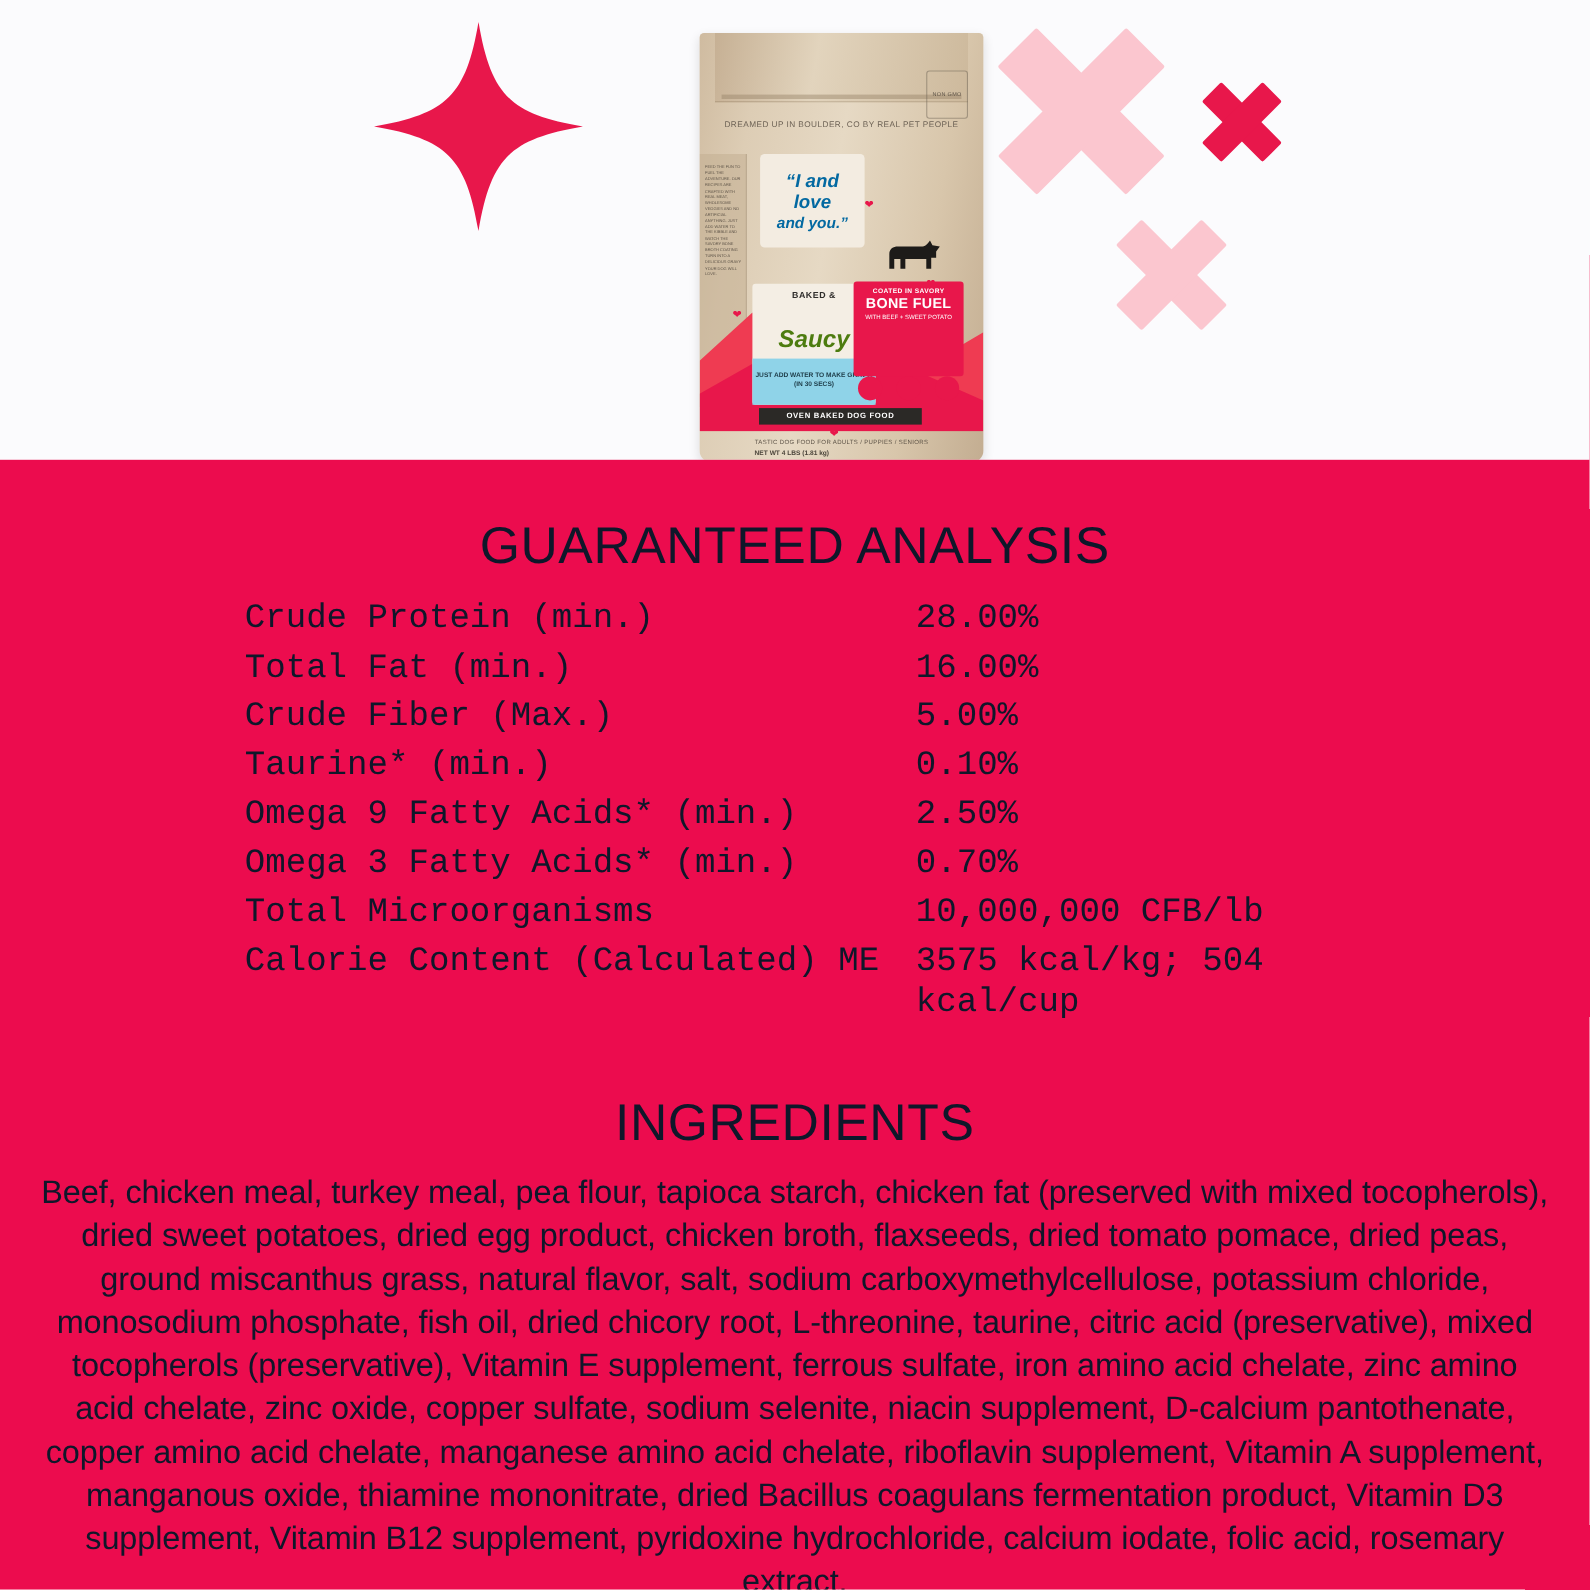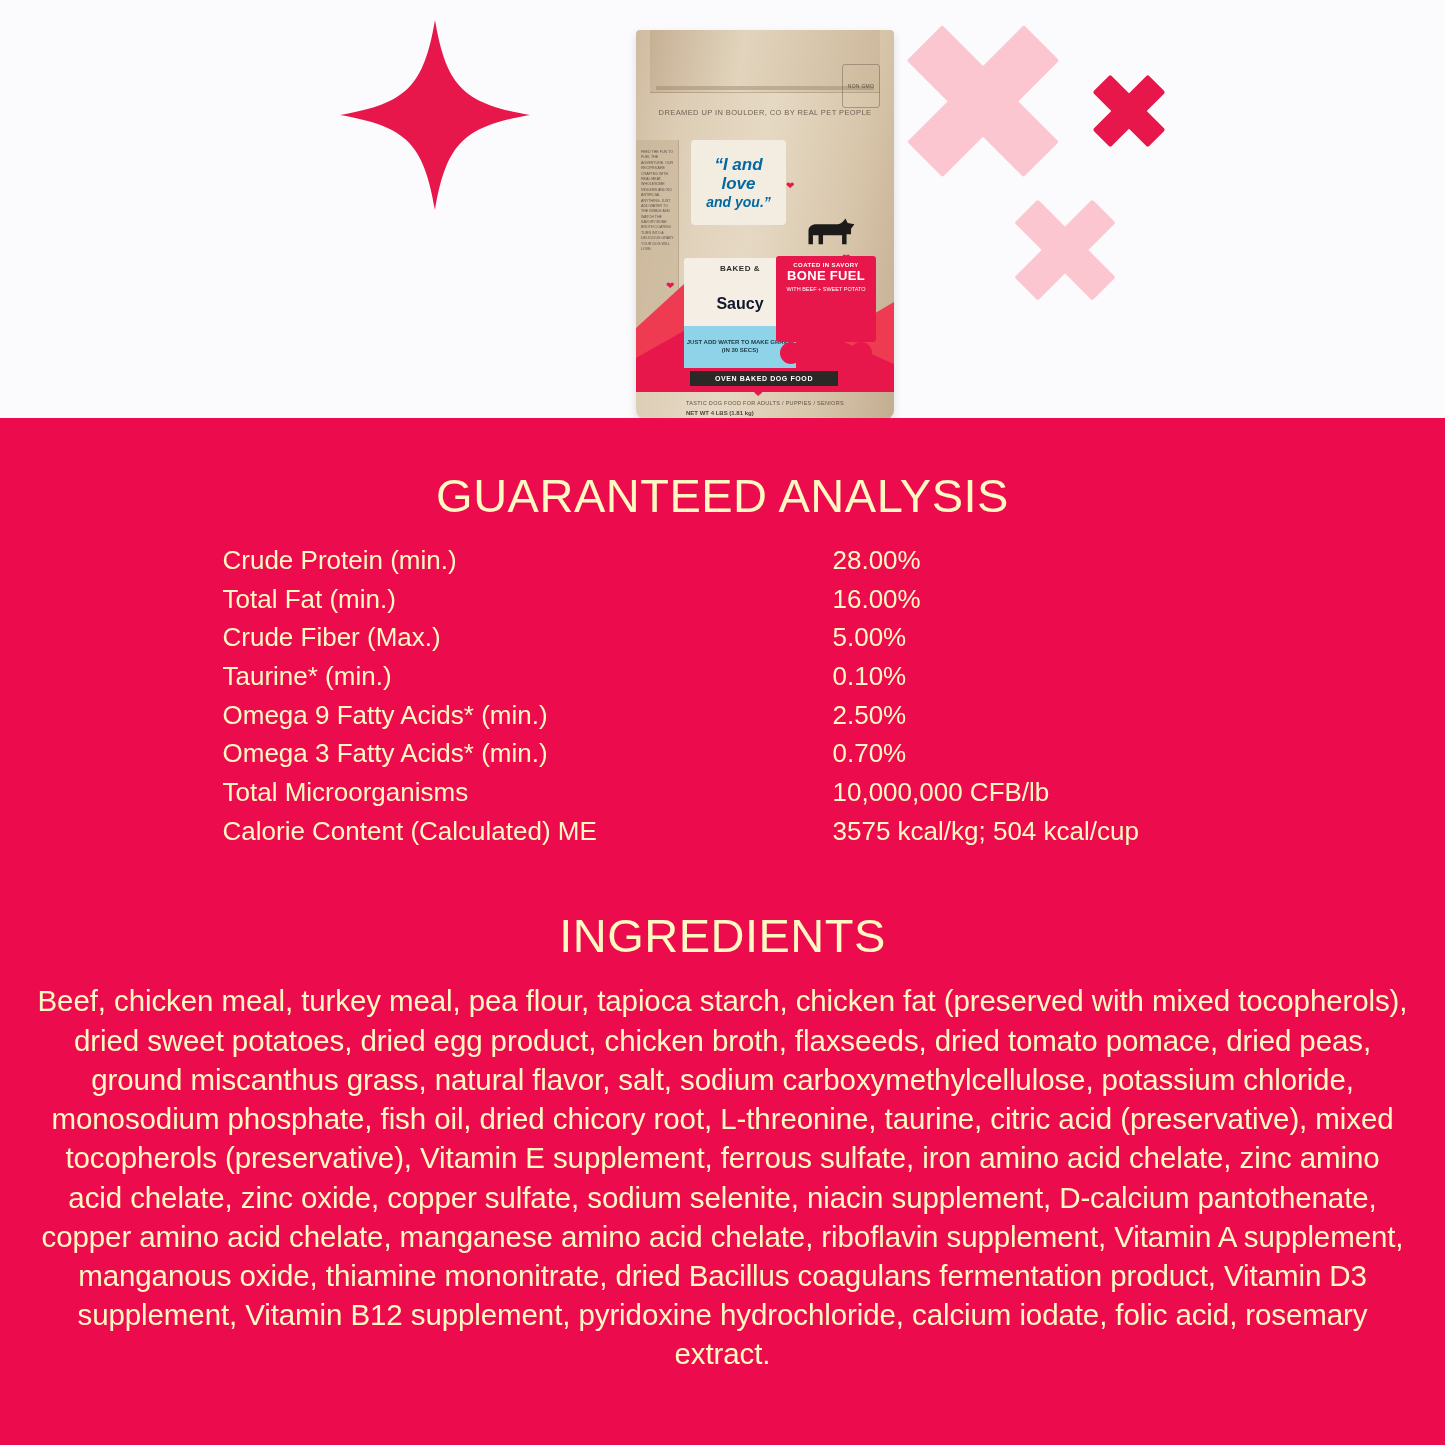--- a/index.html
+++ b/index.html
@@ -180,21 +180,21 @@
     background: #f4eee4;
     border-radius: 3px;
     display: flex;
     flex-direction: column;
     align-items: center;
     padding-top: 6px;
     box-sizing: border-box;
     gap: 24px;
   }
   .saucy-panel .b1 { font-size: 8px; font-weight: bold; color: #2f2d2b; letter-spacing: .5px; }
-  .saucy-panel .b2 { font-size: 16px; font-weight: bold; color: #0f172a; margin-top: -2px; }
+  .saucy-panel .b2 { font-size: 22px; font-style: italic; font-weight: bold; color: #4d7c0f; margin-top: -2px; }
   .saucy-blue {
     position: absolute;
     left: 0; right: 0; bottom: 0;
     height: 42px;
     background: #8fd3e8;
     display: flex;
     align-items: center;
     justify-content: center;
     text-align: center;
     font-size: 6px;
@@ -259,41 +259,42 @@
   }
 
   
   .red-panel {
     position: absolute;
     left: 0;
     top: 418px;
     width: 1445px;
     height: 1027px;
     background: #ec0c4e;
-    color: #fef9c3;
+    color: #0f172a;
   }
   .section-title {
     text-align: center;
     font-size: 47px;
     font-weight: normal;
     letter-spacing: .5px;
     margin: 0;
   }
   #ga-title { padding-top: 50px; }
 
   .ga-table {
     width: 1000px;
     margin: 18px auto 0 auto;
     border-collapse: collapse;
   }
   .ga-table td {
-    font-size: 26px;
+    font-size: 31px;
     padding: 4px 0;
     vertical-align: top;
     line-height: 1.18;
+    font-family: Liberation Mono, monospace;
   }
   .ga-table td.val { padding-left: 10px; width: 390px; }
 
   #ing-title { margin-top: 58px; }
 
   .ingredients-text {
     width: 1370px;
     margin: 18px auto 0 auto;
     text-align: center;
     font-size: 29.5px;

